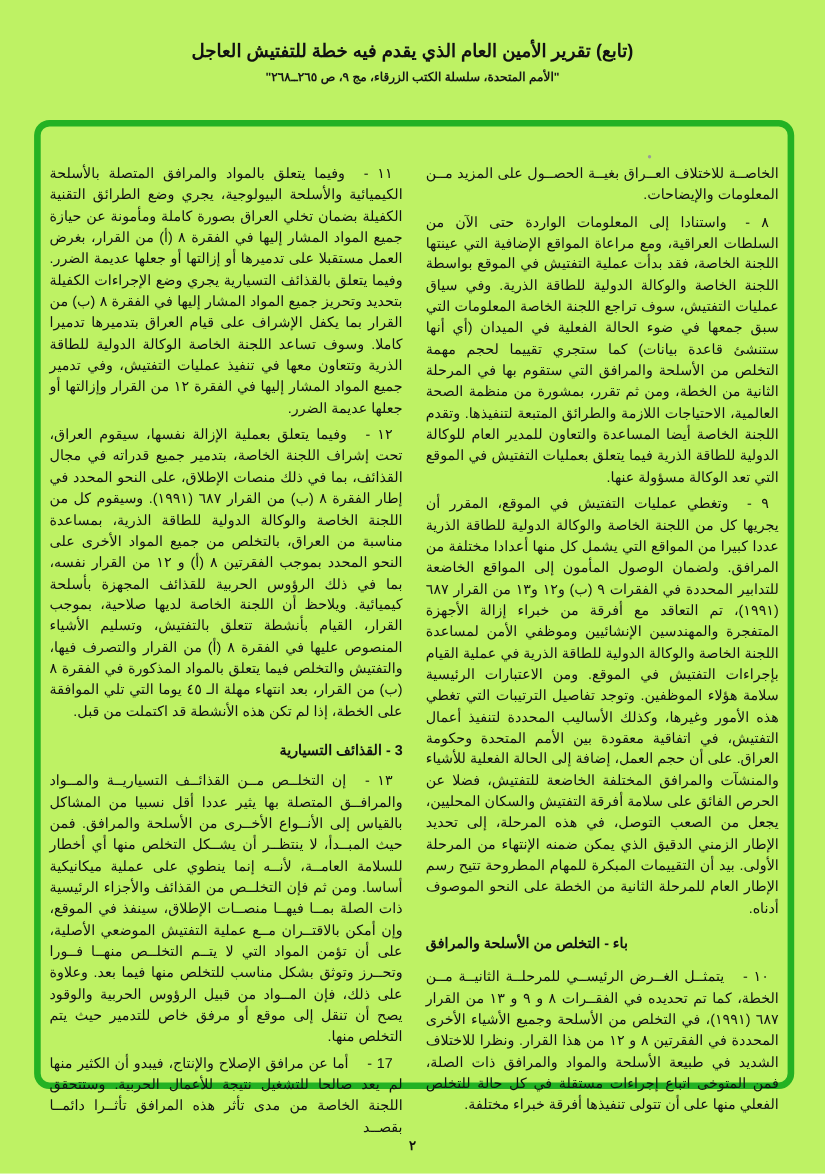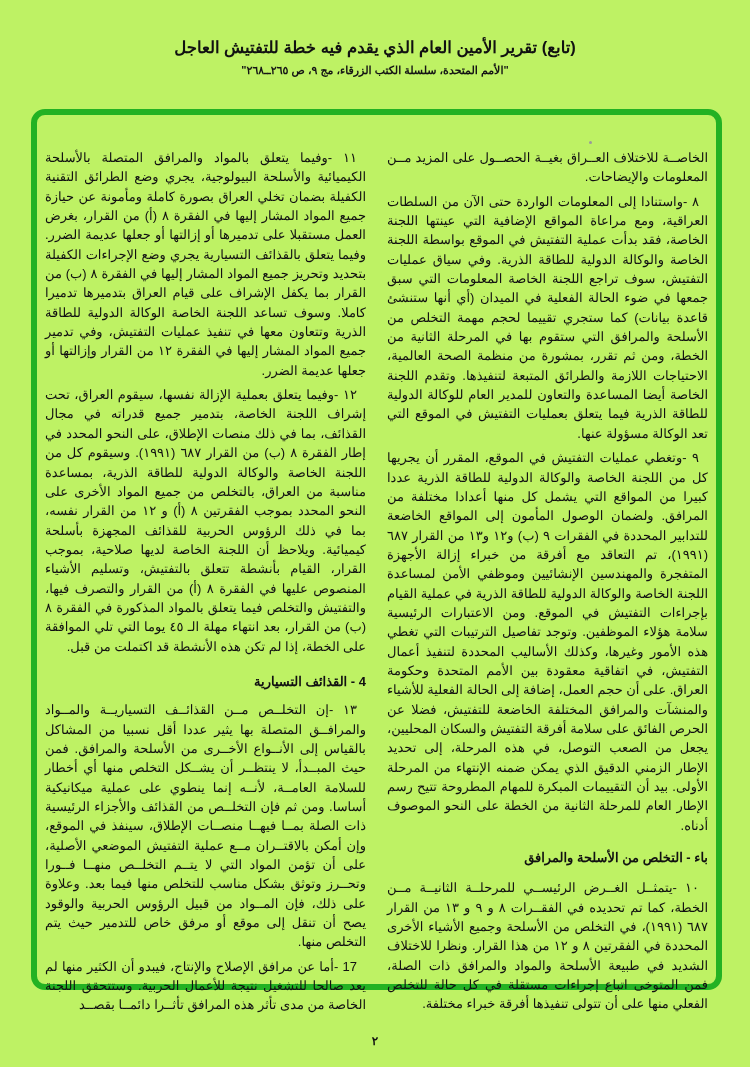--- a/index.html
+++ b/index.html
@@ -33,23 +33,23 @@
     display:flex;flex-direction:row;gap:21px;align-items:flex-start;
   }
   .col{
     flex:1 1 0;
     font-size:13px;
     line-height:19.35px;
     text-align:justify;
   }
   .para{margin:0 0 5px 0;}
   .para.numbered{text-indent:9px;}
-  .pnum{font-weight:normal;white-space:nowrap;}
+  .pnum{font-weight:normal;margin-left:17px;white-space:nowrap;}
   .h-center{
-    text-align:right;font-weight:bold;font-size:13px;
+    text-align:left;font-weight:bold;font-size:13px;
     margin:13px 0 11px 0;text-indent:0;
   }
   .h-right{
     text-align:right;font-weight:bold;font-size:13px;
     margin:16px 0 9px 0;text-indent:0;
   }
   .pageno{
     position:absolute;top:1034px;right:0;left:0;
     text-align:center;font-size:12px;font-weight:bold;
   }
@@ -73,21 +73,21 @@
       <div class="col" id="col-first">
           <div class="para cont"><span>الخاصــة للاختلاف العــراق بغيــة الحصــول على المزيد مــن المعلومات والإيضاحات.</span></div>
           <div class="para numbered"><span class="pnum">٨ -</span><span>واستنادا إلى المعلومات الواردة حتى الآن من السلطات العراقية، ومع مراعاة المواقع الإضافية التي عينتها اللجنة الخاصة، فقد بدأت عملية التفتيش في الموقع بواسطة اللجنة الخاصة والوكالة الدولية للطاقة الذرية. وفي سياق عمليات التفتيش، سوف تراجع اللجنة الخاصة المعلومات التي سبق جمعها في ضوء الحالة الفعلية في الميدان (أي أنها ستنشئ قاعدة بيانات) كما ستجري تقييما لحجم مهمة التخلص من الأسلحة والمرافق التي ستقوم بها في المرحلة الثانية من الخطة، ومن ثم تقرر، بمشورة من منظمة الصحة العالمية، الاحتياجات اللازمة والطرائق المتبعة لتنفيذها. وتقدم اللجنة الخاصة أيضا المساعدة والتعاون للمدير العام للوكالة الدولية للطاقة الذرية فيما يتعلق بعمليات التفتيش في الموقع التي تعد الوكالة مسؤولة عنها.</span></div>
           <div class="para numbered"><span class="pnum">٩ -</span><span>وتغطي عمليات التفتيش في الموقع، المقرر أن يجريها كل من اللجنة الخاصة والوكالة الدولية للطاقة الذرية عددا كبيرا من المواقع التي يشمل كل منها أعدادا مختلفة من المرافق. ولضمان الوصول المأمون إلى المواقع الخاضعة للتدابير المحددة في الفقرات ٩ (ب) و١٢ و١٣ من القرار ٦٨٧ (١٩٩١)، تم التعاقد مع أفرقة من خبراء إزالة الأجهزة المتفجرة والمهندسين الإنشائيين وموظفي الأمن لمساعدة اللجنة الخاصة والوكالة الدولية للطاقة الذرية في عملية القيام بإجراءات التفتيش في الموقع. ومن الاعتبارات الرئيسية سلامة هؤلاء الموظفين. وتوجد تفاصيل الترتيبات التي تغطي هذه الأمور وغيرها، وكذلك الأساليب المحددة لتنفيذ أعمال التفتيش، في اتفاقية معقودة بين الأمم المتحدة وحكومة العراق. على أن حجم العمل، إضافة إلى الحالة الفعلية للأشياء والمنشآت والمرافق المختلفة الخاضعة للتفتيش، فضلا عن الحرص الفائق على سلامة أفرقة التفتيش والسكان المحليين، يجعل من الصعب التوصل، في هذه المرحلة، إلى تحديد الإطار الزمني الدقيق الذي يمكن ضمنه الإنتهاء من المرحلة الأولى. بيد أن التقييمات المبكرة للمهام المطروحة تتيح رسم الإطار العام للمرحلة الثانية من الخطة على النحو الموصوف أدناه.</span></div>
           <div class="h-center">باء - التخلص من الأسلحة والمرافق</div>
           <div class="para numbered"><span class="pnum">١٠ -</span><span>يتمثــل الغــرض الرئيســي للمرحلــة الثانيــة مــن الخطة، كما تم تحديده في الفقــرات ٨ و ٩ و ١٣ من القرار ٦٨٧ (١٩٩١)، في التخلص من الأسلحة وجميع الأشياء الأخرى المحددة في الفقرتين ٨ و ١٢ من هذا القرار. ونظرا للاختلاف الشديد في طبيعة الأسلحة والمواد والمرافق ذات الصلة، فمن المتوخى اتباع إجراءات مستقلة في كل حالة للتخلص الفعلي منها على أن تتولى تنفيذها أفرقة خبراء مختلفة.</span></div>
         </div>
       <div class="col" id="col-second">
           <div class="para numbered"><span class="pnum">١١ -</span><span>وفيما يتعلق بالمواد والمرافق المتصلة بالأسلحة الكيميائية والأسلحة البيولوجية، يجري وضع الطرائق التقنية الكفيلة بضمان تخلي العراق بصورة كاملة ومأمونة عن حيازة جميع المواد المشار إليها في الفقرة ٨ (أ) من القرار، بغرض العمل مستقبلا على تدميرها أو إزالتها أو جعلها عديمة الضرر. وفيما يتعلق بالقذائف التسيارية يجري وضع الإجراءات الكفيلة بتحديد وتحريز جميع المواد المشار إليها في الفقرة ٨ (ب) من القرار بما يكفل الإشراف على قيام العراق بتدميرها تدميرا كاملا. وسوف تساعد اللجنة الخاصة الوكالة الدولية للطاقة الذرية وتتعاون معها في تنفيذ عمليات التفتيش، وفي تدمير جميع المواد المشار إليها في الفقرة ١٢ من القرار وإزالتها أو جعلها عديمة الضرر.</span></div>
           <div class="para numbered"><span class="pnum">١٢ -</span><span>وفيما يتعلق بعملية الإزالة نفسها، سيقوم العراق، تحت إشراف اللجنة الخاصة، بتدمير جميع قدراته في مجال القذائف، بما في ذلك منصات الإطلاق، على النحو المحدد في إطار الفقرة ٨ (ب) من القرار ٦٨٧ (١٩٩١). وسيقوم كل من اللجنة الخاصة والوكالة الدولية للطاقة الذرية، بمساعدة مناسبة من العراق، بالتخلص من جميع المواد الأخرى على النحو المحدد بموجب الفقرتين ٨ (أ) و ١٢ من القرار نفسه، بما في ذلك الرؤوس الحربية للقذائف المجهزة بأسلحة كيميائية. ويلاحظ أن اللجنة الخاصة لديها صلاحية، بموجب القرار، القيام بأنشطة تتعلق بالتفتيش، وتسليم الأشياء المنصوص عليها في الفقرة ٨ (أ) من القرار والتصرف فيها، والتفتيش والتخلص فيما يتعلق بالمواد المذكورة في الفقرة ٨ (ب) من القرار، بعد انتهاء مهلة الـ ٤٥ يوما التي تلي الموافقة على الخطة، إذا لم تكن هذه الأنشطة قد اكتملت من قبل.</span></div>
-          <div class="h-right">4 - القذائف التسيارية</div>
+          <div class="h-right">3 - القذائف التسيارية</div>
           <div class="para numbered"><span class="pnum">١٣ -</span><span>إن التخلــص مــن القذائــف التسياريــة والمــواد والمرافــق المتصلة بها يثير عددا أقل نسبيا من المشاكل بالقياس إلى الأنــواع الأخــرى من الأسلحة والمرافق. فمن حيث المبــدأ، لا ينتظــر أن يشــكل التخلص منها أي أخطار للسلامة العامــة، لأنــه إنما ينطوي على عملية ميكانيكية أساسا. ومن ثم فإن التخلــص من القذائف والأجزاء الرئيسية ذات الصلة بمــا فيهــا منصــات الإطلاق، سينفذ في الموقع، وإن أمكن بالاقتــران مــع عملية التفتيش الموضعي الأصلية، على أن تؤمن المواد التي لا يتــم التخلــص منهــا فــورا وتحــرز وتوثق بشكل مناسب للتخلص منها فيما بعد. وعلاوة على ذلك، فإن المــواد من قبيل الرؤوس الحربية والوقود يصح أن تنقل إلى موقع أو مرفق خاص للتدمير حيث يتم التخلص منها.</span></div>
           <div class="para numbered"><span class="pnum">17 -</span><span>أما عن مرافق الإصلاح والإنتاج، فيبدو أن الكثير منها لم يعد صالحا للتشغيل نتيجة للأعمال الحربية. وستتحقق اللجنة الخاصة من مدى تأثر هذه المرافق تأثــرا دائمــا بقصــد</span></div>
         </div>
     </div>
   </div>
 
   <div class="speck"></div>
 
   <div class="pageno">٢</div>
 

